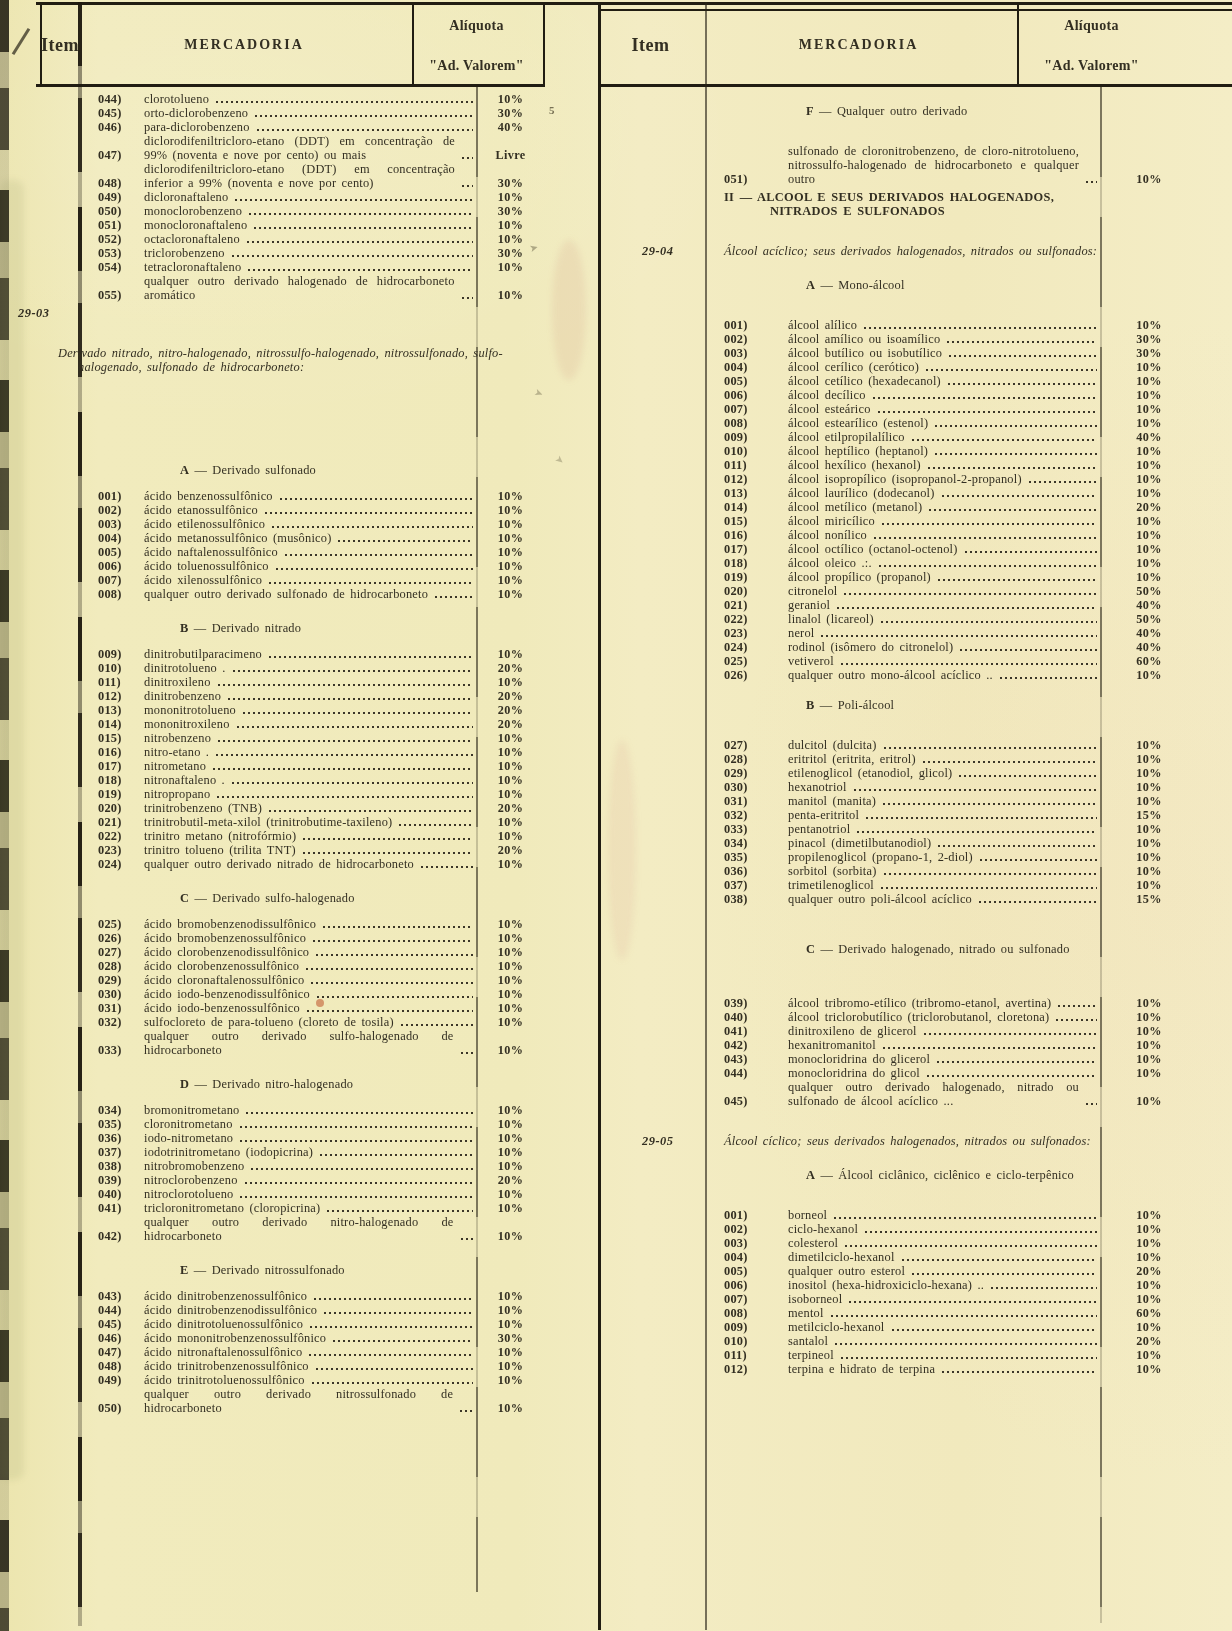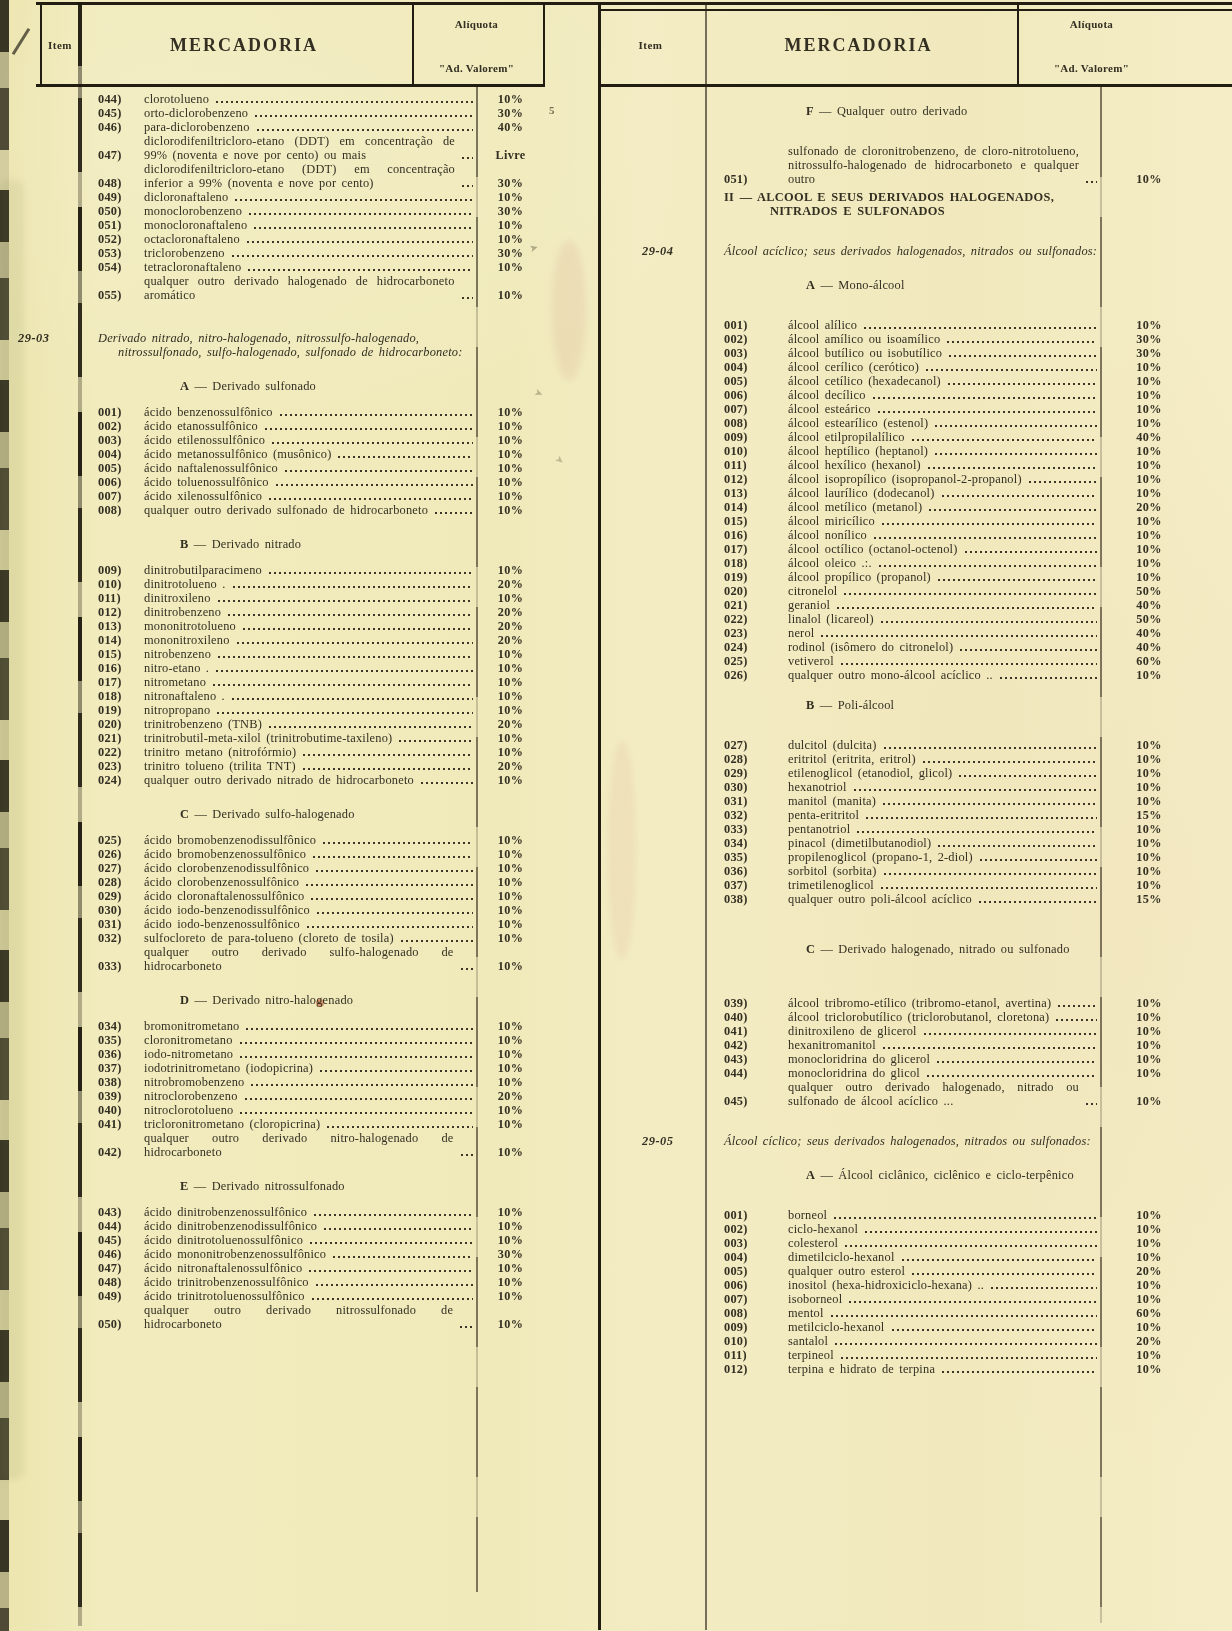--- a/index.html
+++ b/index.html
@@ -24,25 +24,25 @@
       background:repeating-linear-gradient(180deg,
       rgba(25,22,12,.85) 0 52px, rgba(25,22,12,.25) 52px 88px,
       rgba(25,22,12,.75) 88px 150px, rgba(25,22,12,.12) 150px 190px);}
   .smudge{position:absolute;border-radius:50%;filter:blur(3px);}
   .penmark{position:absolute;color:rgba(45,38,20,.62);font-size:11px;font-weight:700;}
   
   .hd{position:absolute;top:6px;height:78px;display:flex;}
   .hd-left{left:42px;width:501px;}
   .hd-right{left:601px;width:631px;}
   .th{display:flex;align-items:center;justify-content:center;font-weight:700;}
-  .th-item{font-size:11px;letter-spacing:.5px;}
+  .th-item{font-size:18px;letter-spacing:.5px;}
   .hd-left .th-item{width:36px;}
   .hd-right .th-item{width:99px;}
-  .th-merc{flex:1;font-size:18px;letter-spacing:2px;}
-  .th-aliq{flex-direction:column;justify-content:space-between;padding:12px 0 10px 0;font-size:11px;letter-spacing:.3px;}
+  .th-merc{flex:1;font-size:14px;letter-spacing:2px;}
+  .th-aliq{flex-direction:column;justify-content:space-between;padding:12px 0 10px 0;font-size:14px;letter-spacing:.3px;}
   .hd-left .th-aliq{width:133px;}
   .hd-right .th-aliq{width:215px;padding-right:66px;box-sizing:border-box;}
   
   .col{position:absolute;top:76px;font-size:12.4px;line-height:14px;letter-spacing:.2px;word-spacing:2px;}
   .col-left{left:40px;width:505px;padding-top:16px;}
   .col-right{left:600px;width:632px;padding-top:12px;}
   .row{display:flex;align-items:flex-end;}
   .ci{flex:0 0 40px;}
   .col-right .ci{flex:0 0 110px;}
   .cm{flex:1;display:flex;align-items:flex-end;min-width:0;padding-left:18px;}
@@ -58,21 +58,21 @@
   
   .chapter .chtx{padding-left:20px;text-indent:-20px;display:block;}
   .chapter .ccode{font-weight:700;letter-spacing:.5px;}
   .col-left .chapter .ccode{margin-left:-22px;display:inline-block;}
   .col-right .chapter .ccode{margin-left:42px;display:inline-block;}
   .chapter{align-items:flex-start;font-style:italic;}
   .sec{display:block;padding-left:112px;text-indent:-30px;}
   .sec .sec-letter{font-weight:700;}
   .rom{display:block;font-weight:700;padding-left:46px;text-indent:-46px;letter-spacing:.3px;}
   .col-left .section{margin:20px 0 12px 0;}
-  .col-left .chapter{margin:29px 0 6px 0;}
+  .col-left .chapter{margin:4px 0 6px 0;flex-direction:column;}
   .col-right .section{margin:16px 0 26px 0;}
   .col-right .chapter{margin:26px 0 20px 0;}
   .col-right .roman{margin:4px 0 16px 0;}
   .col-right .section-big{margin:36px 0 40px 0;}
 </style>
 </head>
 <body>
 
 <div class="page">
 

